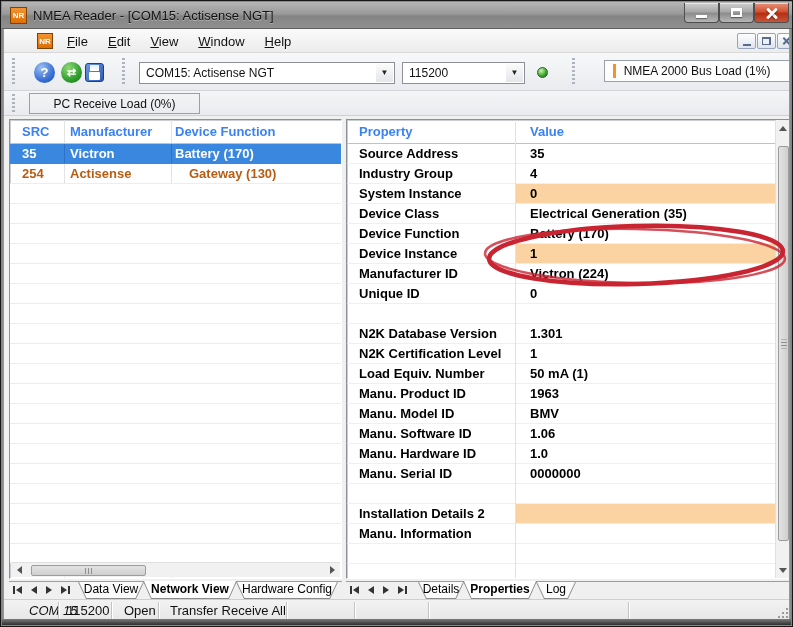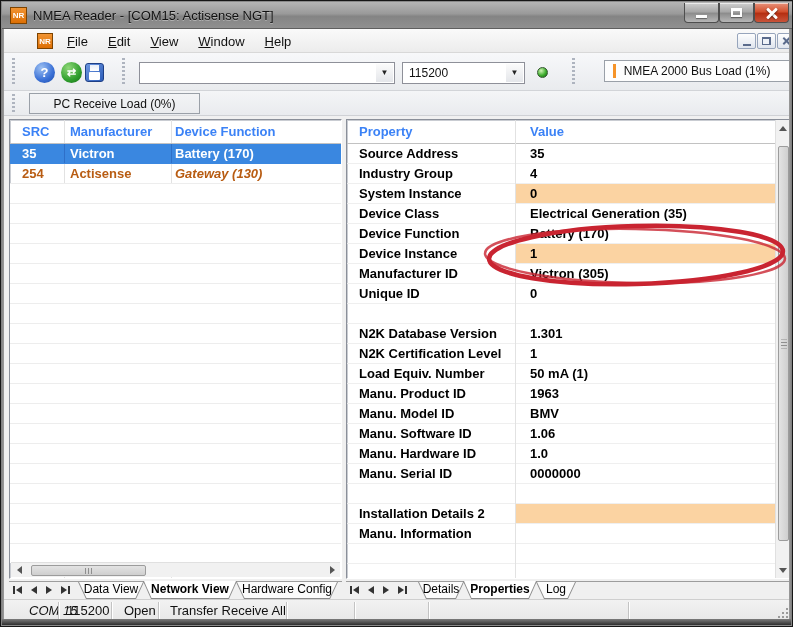--- a/index.html
+++ b/index.html
@@ -213,20 +213,21 @@
     <div class="tb-icon" style="left:57px; top:9px;">
       <div class="icon-circle icon-globe">
           <span>⇄</span>
         </div>
     </div>
     <div class="tb-icon" style="left:81px; top:10px;">
       <div class="icon-save"></div>
     </div>
     <div class="gripper" style="left:118px; top:5px; height:28px;"></div>
     <div class="combo" style="left:135px; top:9px; width:256px;">
+      <span class="combo-text">COM15: Actisense NGT</span>
       <span class="combo-arrow">▼</span>
     </div>
     <div class="combo" style="left:398px; top:9px; width:123px;">
       <span class="combo-text">115200</span>
       <span class="combo-arrow">▼</span>
     </div>
     <div class="led" style="left:533px; top:14px;"></div>
     <div class="gripper" style="left:568px; top:5px; height:28px;"></div>
     <div class="load-box busload" style="top:7px;">
       <div class="busload-bar"></div>
@@ -255,21 +256,21 @@
         <div class="dl-row sel">
           <div class="sel-sep" style="left:54px;"></div>
           <div class="sel-sep" style="left:161px;"></div>
           <span class="dl-cell" style="left:12px;">35</span>
           <span class="dl-cell" style="left:60px;">Victron</span>
           <span class="dl-cell" style="left:165px;">Battery (170)</span>
         </div>
         <div class="dl-row alt">
           <span class="dl-cell" style="left:12px;">254</span>
           <span class="dl-cell" style="left:60px;">Actisense</span>
-          <span class="dl-cell" style="left:165px;font-style:italic;">Gateway (130)</span>
+          <span class="dl-cell" style="left:179px;">Gateway (130)</span>
         </div>
       </div>
       <div class="dl-empty"></div>
       <div class="hscroll">
         <div class="sb-btn" style="left:0; width:16px; height:14px;">
             <div class="tri tri-left"></div>
           </div>
         <div class="hthumb" style="left:20px; width:115px;">
             <div class="hgrip"></div>
           </div>
@@ -307,21 +308,21 @@
             <span class="pr-label">Device Function</span>
             <span class="pr-value">Battery (170)</span>
           </div>
         <div class="pr-row">
             <div class="pr-hl"></div>
             <span class="pr-label">Device Instance</span>
             <span class="pr-value">1</span>
           </div>
         <div class="pr-row">
             <span class="pr-label">Manufacturer ID</span>
-            <span class="pr-value">Victron (305)</span>
+            <span class="pr-value">Victron (224)</span>
           </div>
         <div class="pr-row">
             <span class="pr-label">Unique ID</span>
             <span class="pr-value">0</span>
           </div>
         <div class="pr-row">
             <span class="pr-label"></span>
             <span class="pr-value"></span>
           </div>
         <div class="pr-row">

